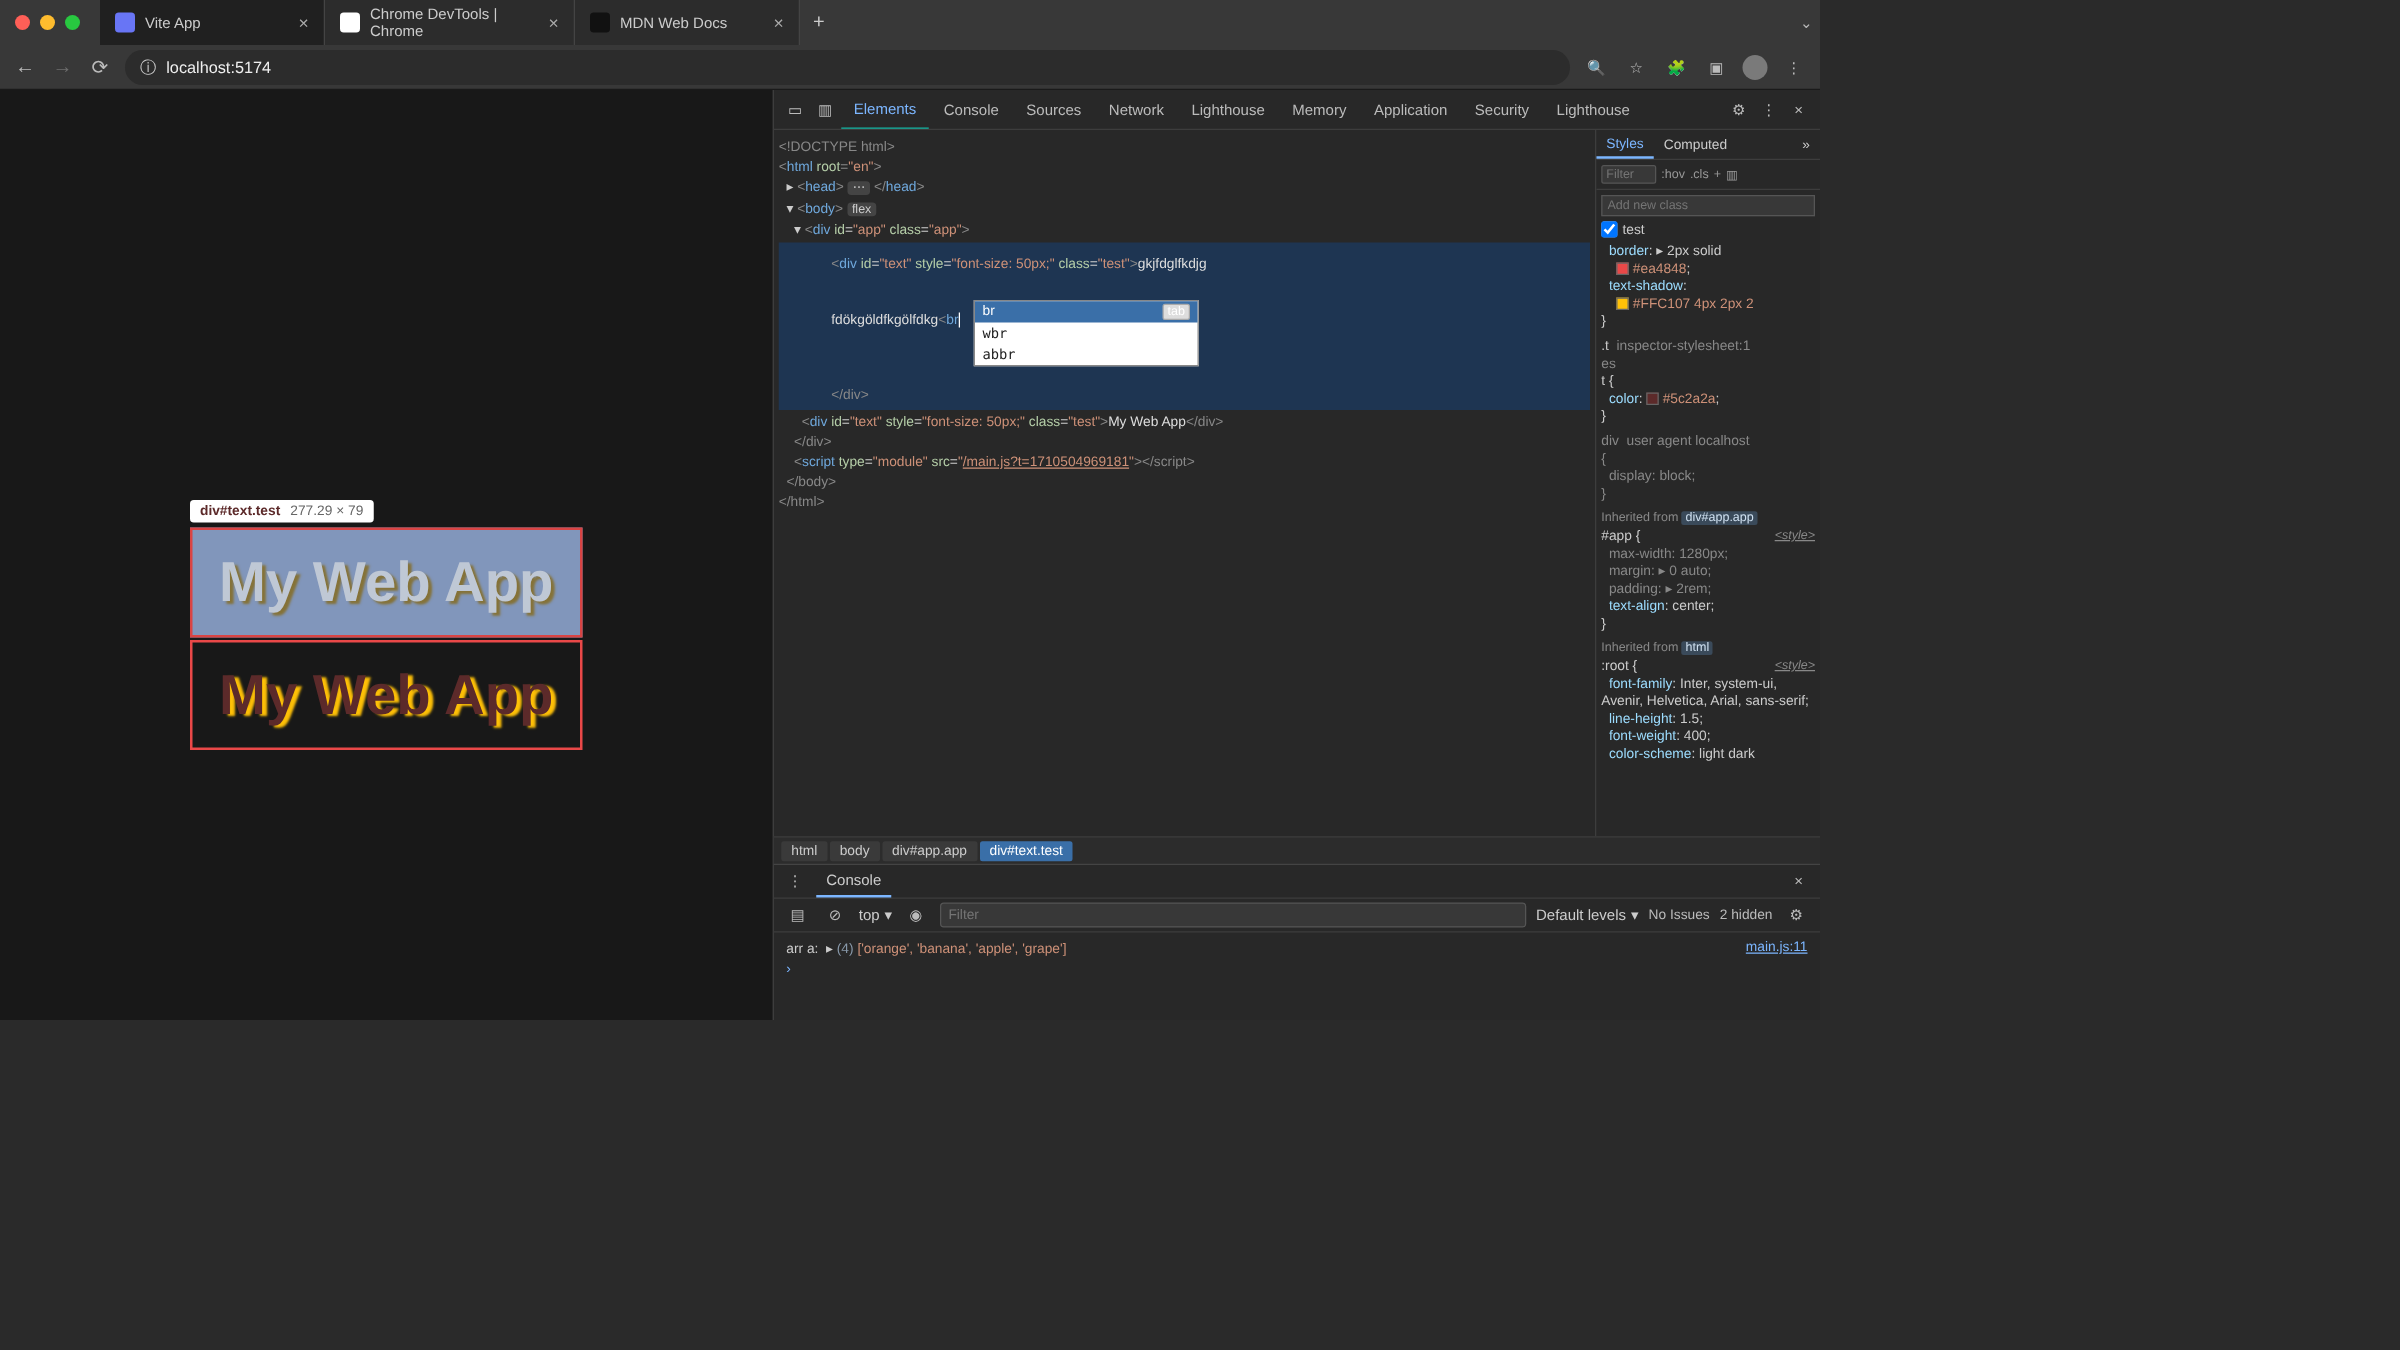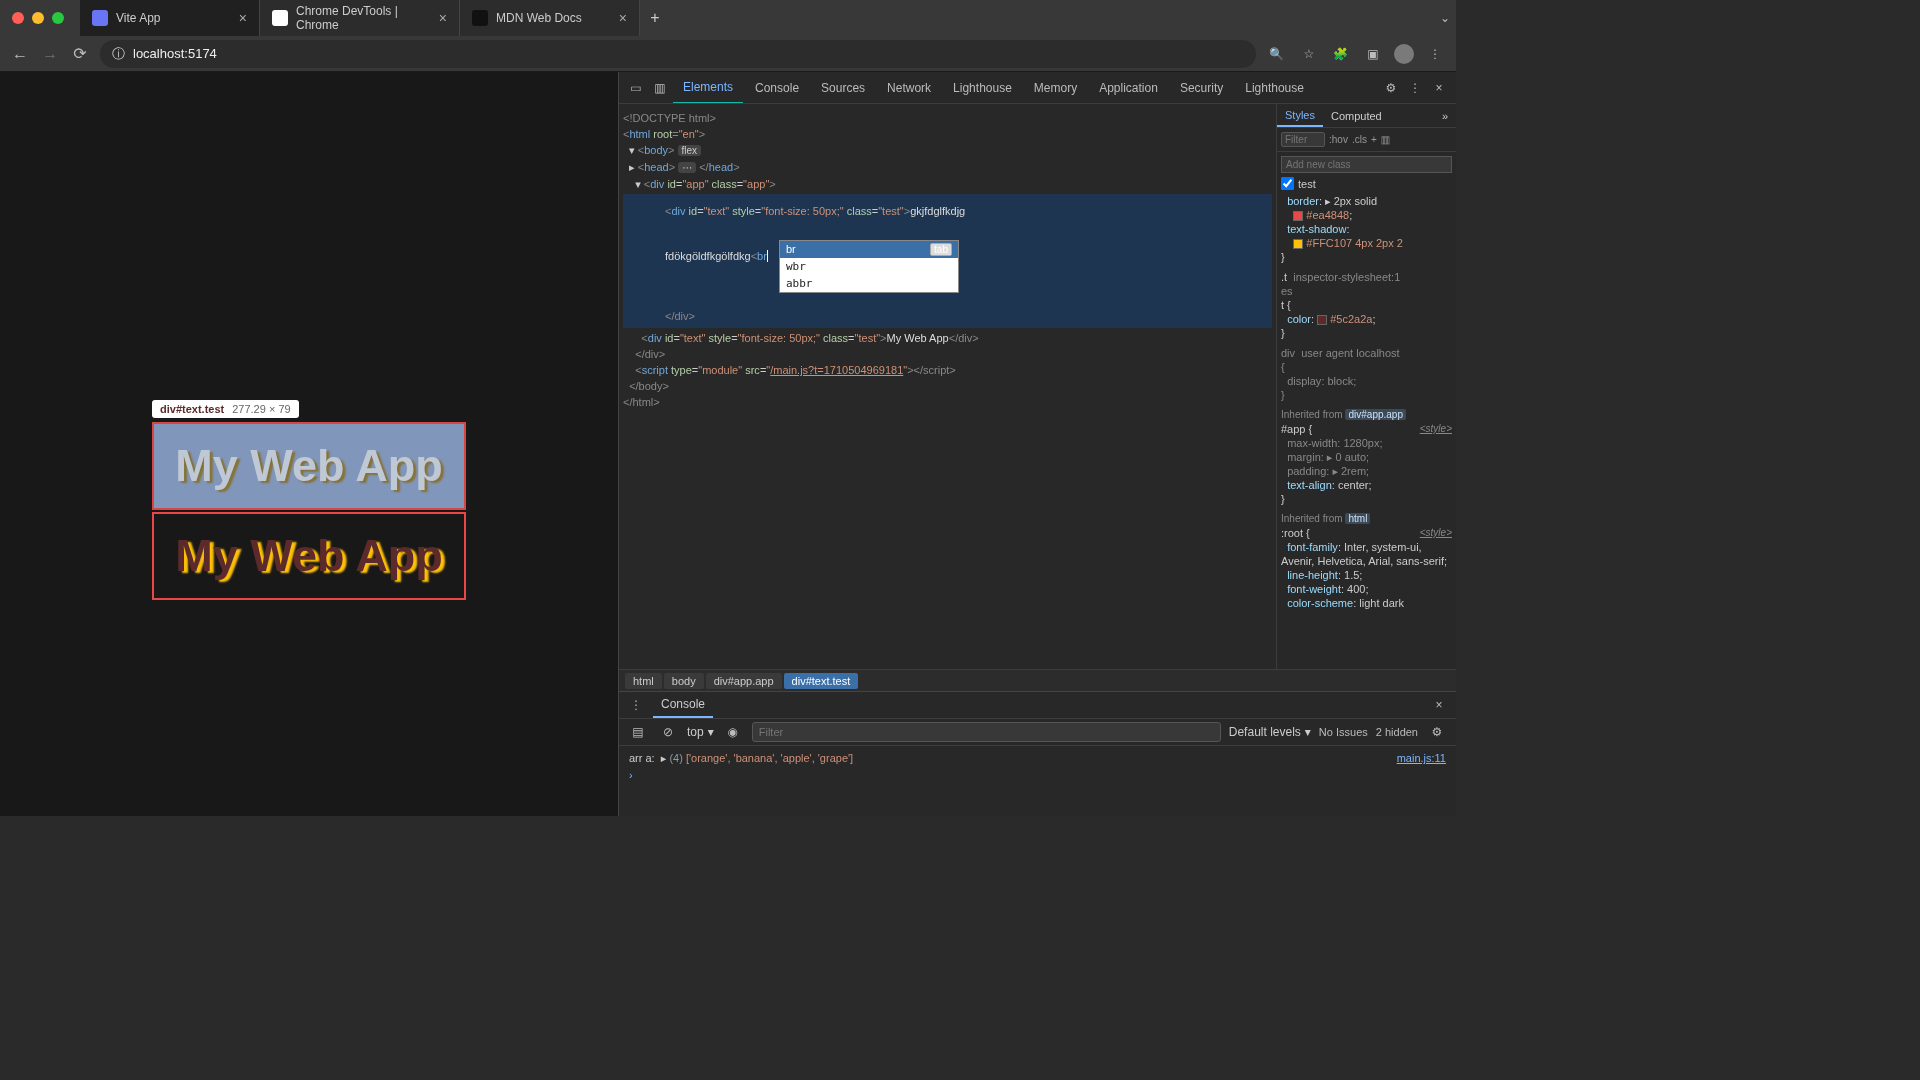--- a/index.html
+++ b/index.html
@@ -172,22 +172,22 @@
       <div class="dt-icon">⚙</div>
       <div class="dt-icon">⋮</div>
       <div class="dt-icon">×</div>
     </div>
 
     <div class="elements-row">
 
       <div class="dom mono">
         <div class="line"><span class="tok-punc">&lt;!DOCTYPE html&gt;</span></div>
         <div class="line"><span class="tok-punc">&lt;</span><span class="tok-tag">html</span> <span class="tok-attr">root</span><span class="tok-punc">=</span><span class="tok-val">"<span>en</span>"</span><span class="tok-punc">&gt;</span></div>
+        <div class="line">  ▸ <span class="tok-punc">&lt;</span><span class="tok-tag">head</span><span class="tok-punc">&gt;</span> <span class="flex-badge">⋯</span> <span class="tok-punc">&lt;/</span><span class="tok-tag">head</span><span class="tok-punc">&gt;</span></div>
         <div class="line">  ▾ <span class="tok-punc">&lt;</span><span class="tok-tag">body</span><span class="tok-punc">&gt;</span> <span class="flex-badge">flex</span></div>
-        <div class="line">  ▸ <span class="tok-punc">&lt;</span><span class="tok-tag">head</span><span class="tok-punc">&gt;</span> <span class="flex-badge">⋯</span> <span class="tok-punc">&lt;/</span><span class="tok-tag">head</span><span class="tok-punc">&gt;</span></div>
         <div class="line">    ▾ <span class="tok-punc">&lt;</span><span class="tok-tag">div</span> <span class="tok-attr">id</span>=<span class="tok-val">"<span>app</span>"</span> <span class="tok-attr">class</span>=<span class="tok-val">"<span>app</span>"</span><span class="tok-punc">&gt;</span></div>
 
         <div class="edit-row">
 <span class="tok-punc">&lt;</span><span class="tok-tag">div</span> <span class="tok-attr">id</span>=<span class="tok-val">"<span>text</span>"</span> <span class="tok-attr">style</span>=<span class="tok-val">"<span>font-size: 50px;</span>"</span> <span class="tok-attr">class</span>=<span class="tok-val">"<span>test</span>"</span><span class="tok-punc">&gt;</span><span class="tok-text">gkjfdglfkdjg</span><br><br><br>
 <span class="tok-text">fdökgöldfkgölfdkg</span><span class="tok-punc">&lt;</span><span class="tok-tag">br</span><span class="caret"></span><br><br><br><br>
 <span class="tok-punc">&lt;/div&gt;</span>
         </div>
 
         <div class="autocomplete">
           <div class="item sel mono">

